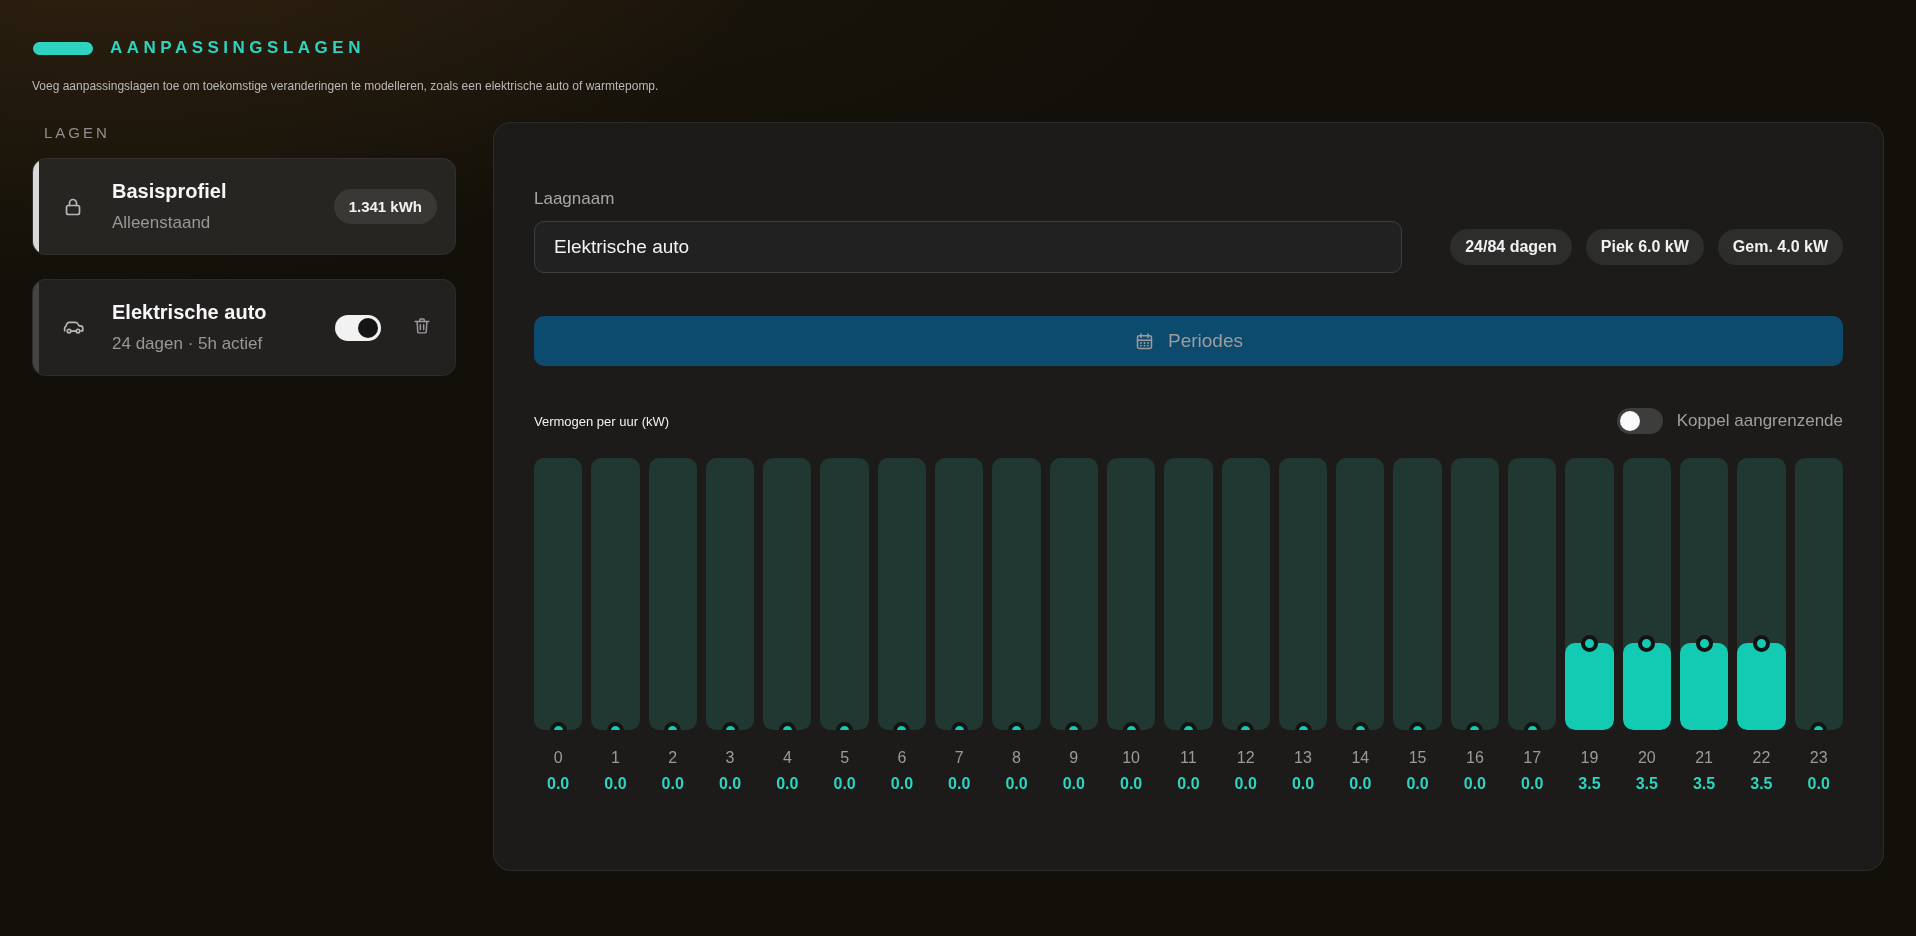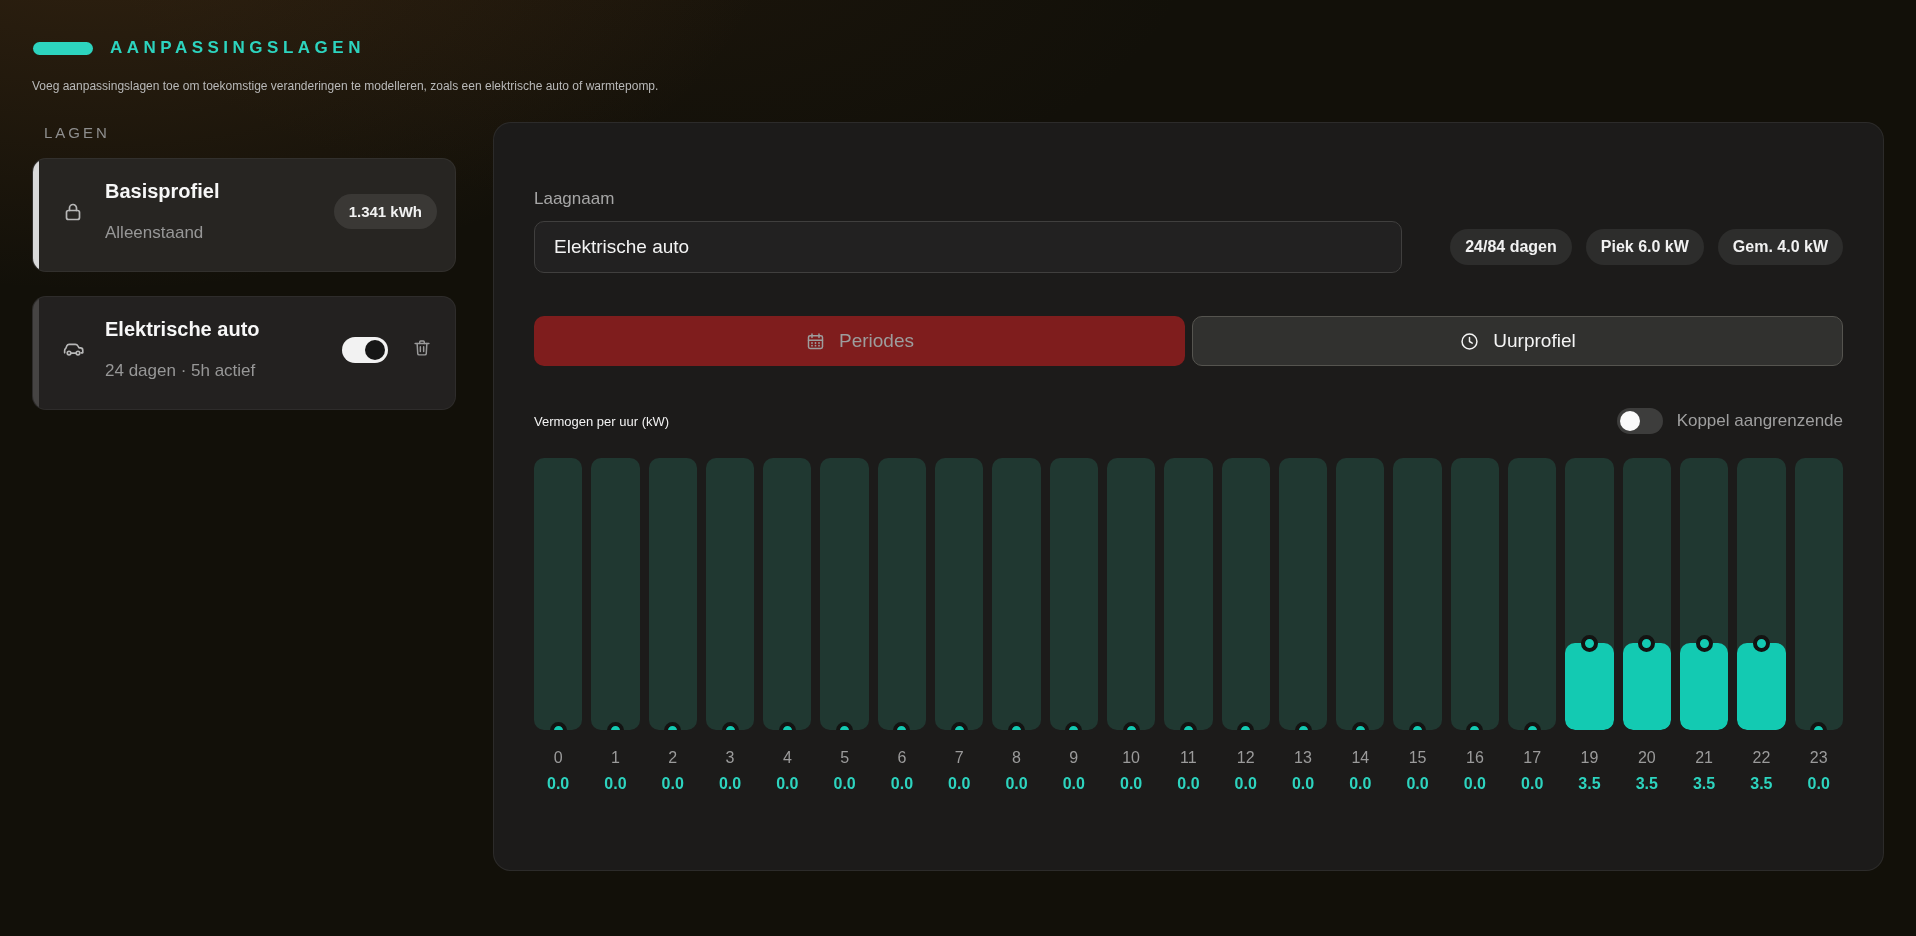--- a/index.html
+++ b/index.html
@@ -18,30 +18,30 @@
   .eyebrow-row { display:flex; align-items:center; gap:17px; margin-left:1px; }
   .eyebrow-dash { width:60px; height:13px; border-radius:8px; background:#2dd4bf; }
   .eyebrow { font-size:17px; font-weight:700; letter-spacing:4.5px; color:#2dd4bf; }
   .description { margin-top:21px; font-size:12px; color:#b9b9b9; }
 
   
   .content { display:flex; gap:37px; margin-top:29px; align-items:flex-start; }
   .sidebar { width:424px; flex-shrink:0; }
   .section-label { font-size:15px; letter-spacing:3px; color:#8e8e8e; margin:2px 0 17px 12px; }
 
-  .layer-card { position:relative; border-radius:14px; padding:21px 18px 28px 28px;
-    display:flex; align-items:center; gap:17px; margin-bottom:24px;
+  .layer-card { position:relative; border-radius:14px; padding:21px 18px 21px 28px;
+    display:flex; align-items:center; gap:24px; margin-bottom:24px;
     background:#272522; border:1px solid rgba(255,255,255,.05); overflow:hidden; cursor:pointer; }
   .layer-card.secondary { background:#232120; }
   .card-accent { position:absolute; left:0; top:0; bottom:0; width:6px; background:#d9d9d9; }
   .layer-card.secondary .card-accent { background:rgba(255,255,255,.16); }
   .layer-icon { width:27px; color:#b7b7b7; display:flex; align-items:center; }
   .layer-info { flex:1; min-width:0; }
   .layer-name { font-size:20px; font-weight:700; color:#f7f7f7; }
-  .layer-sub { font-size:17px; color:#979797; margin-top:20px; }
+  .layer-sub { font-size:17px; color:#979797; margin-top:10px; }
   .layer-badge { background:rgba(255,255,255,.09); border-radius:999px; padding:9px 15px;
     font-size:15px; font-weight:700; color:#f2f2f2; white-space:nowrap; }
 
   .toggle { width:46px; height:26px; border-radius:999px; position:relative; cursor:pointer;
     background:#3d3d3c; flex-shrink:0; }
   .toggle .knob { position:absolute; top:3px; left:3px; width:20px; height:20px;
     border-radius:50%; background:#fafafa; }
   .toggle.on { background:#f2f2f2; }
   .toggle.on .knob { left:auto; right:3px; background:#161616; }
 
@@ -61,21 +61,21 @@
   .name-row { display:flex; align-items:center; gap:26px; }
   .name-input { width:868px; background:#222121; border:1px solid #403f3e; border-radius:10px;
     padding:14px 19px; font-size:19px; color:#f3f3f3; outline:none; font-family:inherit; }
   .stat-badges { display:flex; gap:14px; margin-left:auto; }
   .stat-badge { background:#2d2d2c; border-radius:999px; padding:9px 15px; font-size:16px;
     font-weight:600; color:#f1f1f1; white-space:nowrap; }
 
   .tabs { display:flex; gap:7px; margin-top:43px; }
   .tab { flex:1; height:50px; border-radius:10px; display:flex; align-items:center;
     justify-content:center; gap:13px; font-size:19px; cursor:pointer;
-    border:1px solid transparent; background:#7f1d1d; color:#9d9d9d; font-family:inherit; }
+    border:1px solid transparent; background:#0c4a6e; color:#9d9d9d; font-family:inherit; }
   .tab.active { background:#31312f; color:#f4f4f4; border-color:#55544f; }
   .tab-icon { display:flex; }
 
   .chart-header { display:flex; align-items:center; justify-content:space-between; margin-top:42px; }
   .chart-title { font-size:13px; font-weight:400; color:#f2f2f2; }
   .link-toggle-wrap { display:flex; align-items:center; gap:14px; }
   .link-label { font-size:17px; color:#9f9f9f; }
 
   .hours { display:flex; gap:9px; margin-top:24px; }
   .hour-col { flex:1; text-align:center; }
@@ -165,29 +165,20 @@
         <button class="tab">
           <span class="tab-icon">
             <svg width="21" height="21" viewBox="0 0 24 24" fill="none" stroke="currentColor" stroke-width="1.7" stroke-linecap="round" stroke-linejoin="round">
               <rect x="4" y="5.5" width="16" height="14.5" rx="2"></rect>
               <path d="M8 3.5v4M16 3.5v4M4 10.5h16"></path>
               <path d="M8 13.7h.01M12 13.7h.01M16 13.7h.01M8 16.8h.01M12 16.8h.01M16 16.8h.01" stroke-width="2.1"></path>
             </svg>
           </span>
           <span>Periodes</span>
         </button>
-        <button class="tab active">
-          <span class="tab-icon">
-            <svg width="21" height="21" viewBox="0 0 24 24" fill="none" stroke="currentColor" stroke-width="1.7" stroke-linecap="round" stroke-linejoin="round">
-              <circle cx="12" cy="12" r="8.5"></circle>
-              <path d="M12 7.3V12l3.1 1.9"></path>
-            </svg>
-          </span>
-          <span>Uurprofiel</span>
-        </button>
       </div>
 
       <div class="chart-header">
         <div class="chart-title">Vermogen per uur (kW)</div>
         <div class="link-toggle-wrap">
           <span class="toggle">
             <span class="knob"></span>
           </span>
           <span class="link-label">Koppel aangrenzende</span>
         </div>

